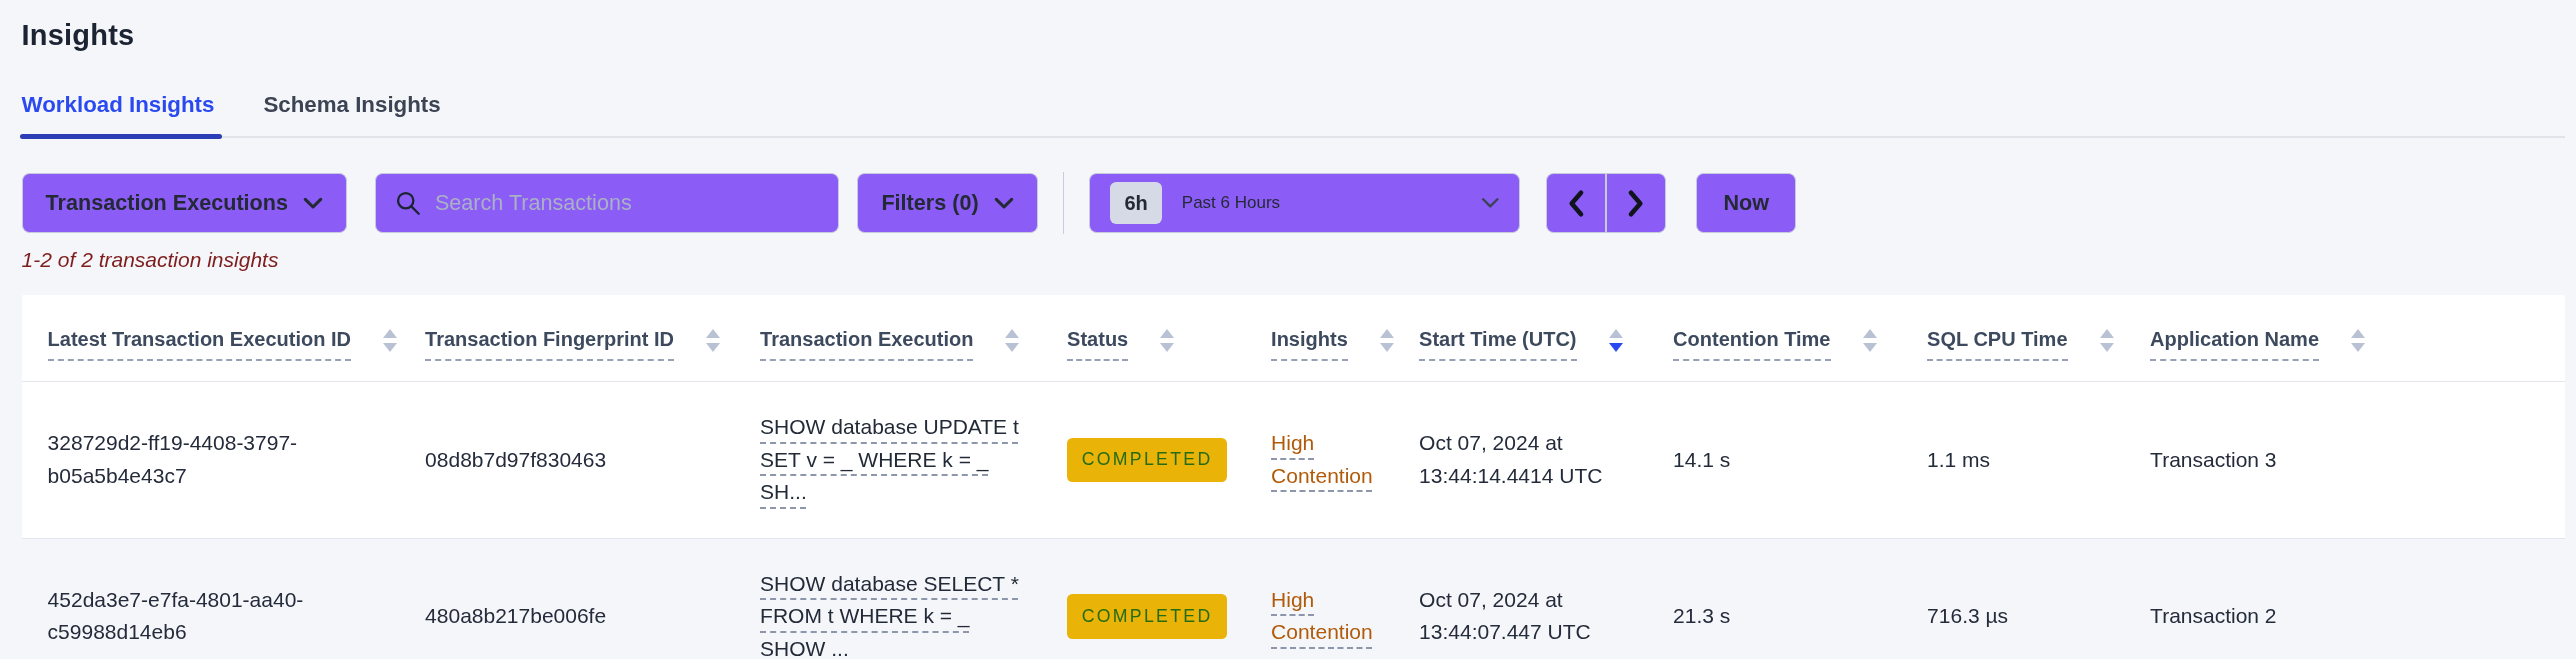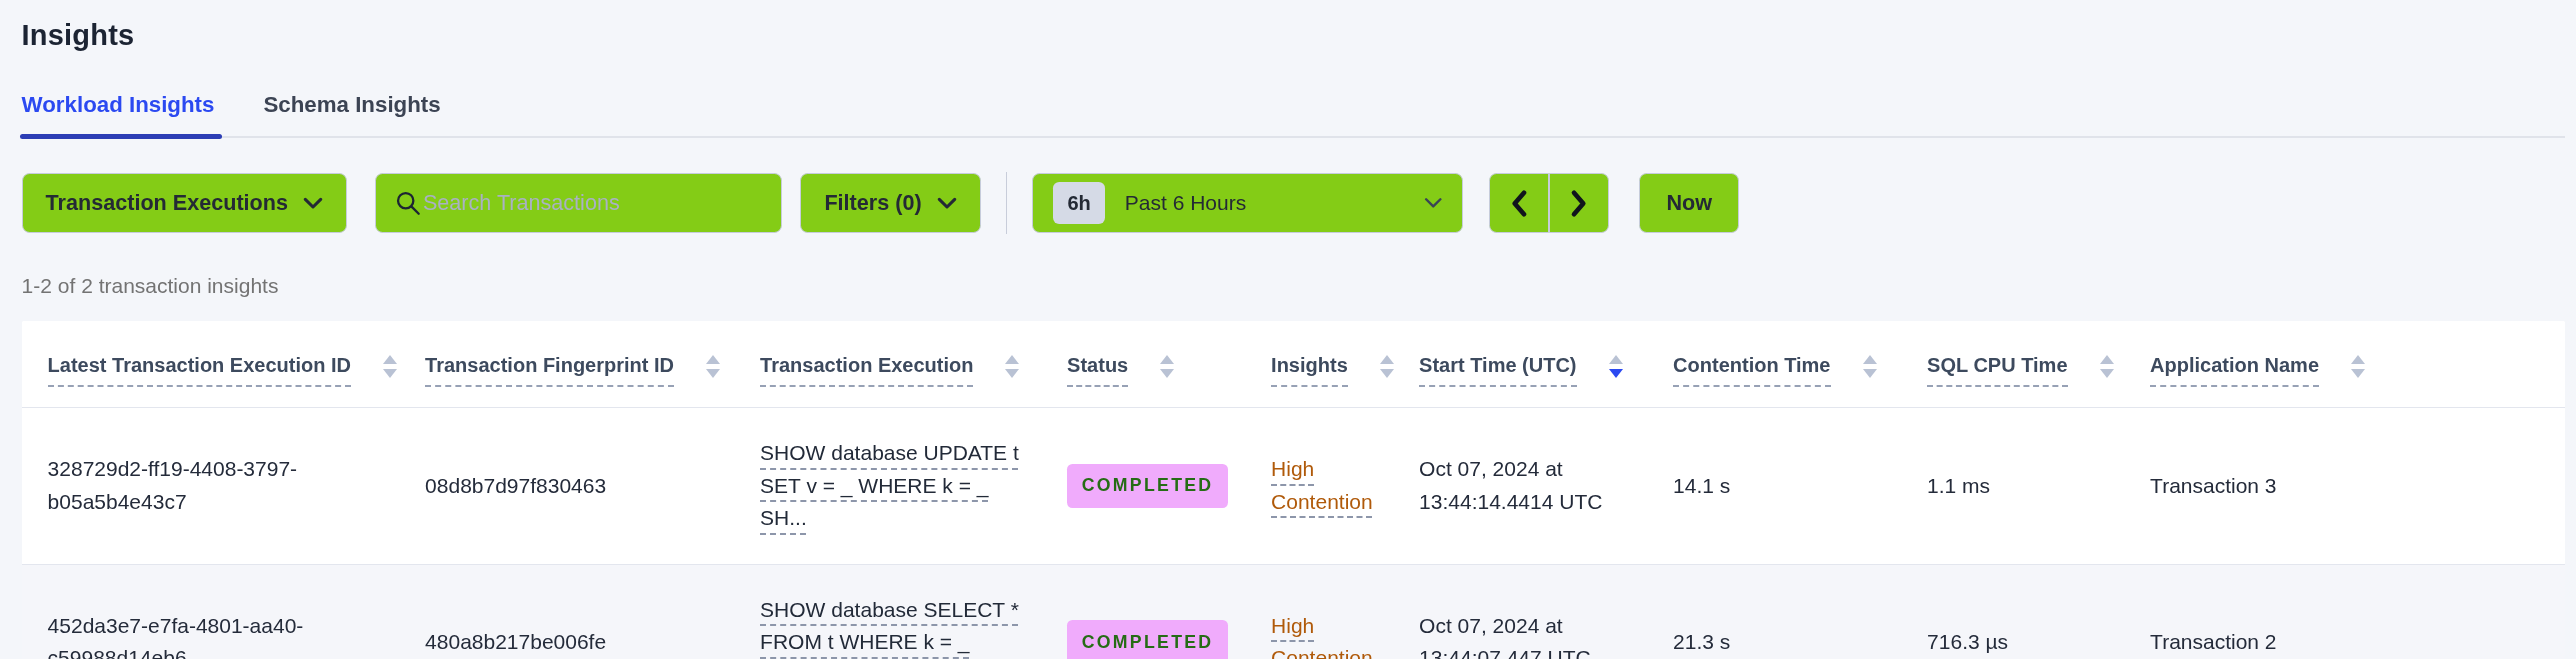--- a/index.html
+++ b/index.html
@@ -16,48 +16,48 @@
   h1.page-title { font-size: 29px; font-weight: 700; color: #1c2433; letter-spacing: 0.2px; }
 
   .tabs { display: flex; gap: 49px; margin-top: 40px; border-bottom: 2.3px solid #e0e3ea; padding-left: 0; }
   .tab { font-size: 22.3px; color: #3c4454; padding-bottom: 18.5px; cursor: pointer; position: relative; font-weight: 700; }
   .tab.active { color: #2b49f1; }
   .tab.active::after { content:""; position:absolute; left:-1.5px; right:-7.7px; bottom:-3.1px; height:5.4px; background:#2c3eb5; border-radius:3.1px; }
 
   
   .toolbar { display: flex; align-items: center; margin-top: 34px; }
   .btn, .searchbox, .timebox, .pager button {
-    height: 60px; background: #84cc16; border: 1.5px solid #c6ccdb; border-radius: 7.7px;
+    height: 60px; background: #8b5cf6; border: 1.5px solid #c6ccdb; border-radius: 7.7px;
     display: flex; align-items: center; font-size: 21.6px; color: #242a35;
   }
   .btn { padding: 0 23px; gap: 15.4px; font-weight: 600; cursor: pointer; }
   .chev { color: #242a35; display: inline-flex; }
 
-  .searchbox { width: 407px; margin-left: 28px; padding: 0 18.5px; gap: 2px; }
+  .searchbox { width: 464px; margin-left: 28px; padding: 0 18.5px; gap: 14px; }
   .searchbox input { border: none; outline: none; font-size: 21.6px; width: 100%; color: #242a35; font-family: inherit; background: transparent; }
   .searchbox input::placeholder { color: #a9b1c4; }
 
   .filters-btn { margin-left: 18px; }
 
   .vdivider { width: 1.5px; height: 62px; background: #c8cdda; margin: 0 25px; }
 
   .timebox { width: 431px; padding: 0 20px; gap: 20px; cursor: pointer; justify-content: center; }
   .time-chip { background: #d5dae6; border-radius: 6.2px; padding: 9.2px 14px; font-weight: 700; font-size: 20px; color: #242a35; }
-  .time-label { font-size: 21px; color: #242a35; }
+  .time-label { font-size: 17px; color: #242a35; }
   .timebox .chev { margin-left: auto; color: #3a4456; }
 
   .pager { display: flex; margin-left: 26px; }
   .pager button { width: 60px; justify-content: center; cursor: pointer; padding: 0; }
   .pager button:first-child { border-radius: 7.7px 0 0 7.7px; border-right-width: 0.8px; }
   .pager button:last-child { border-radius: 0 7.7px 7.7px 0; border-left-width: 0.8px; }
 
   .now-btn { margin-left: 30px; padding: 12px 26px; }
 
   
-  .count { margin-top: 40px; font-size: 21px; color: #737373; }
+  .count { margin-top: 14px; font-size: 21px; color: #7f1d1d; font-style: italic; }
 
   
   .card { margin-top: 23px; background: #fff; border-radius: 1.5px; }
   table { width: 100%; border-collapse: collapse; table-layout: fixed; }
   col.c1{width:385px} col.c2{width:335px} col.c3{width:307px} col.c4{width:204px}
   col.c5{width:148px} col.c6{width:254px} col.c7{width:254px} col.c8{width:223px} col.c9{width:auto}
 
   th { text-align: left; padding: 31px 18.5px 20px 18.5px; vertical-align: top; cursor: pointer; }
   th:first-child, td:first-child { padding-left: 26px; }
   .th-inner { display: inline-flex; align-items: flex-start; gap: 0; }
@@ -77,21 +77,21 @@
 
   .exec-link {
     color: #222a38; cursor: pointer;
     text-decoration: underline dashed #8d96aa; text-decoration-thickness: 1.9px; text-underline-offset: 7.7px;
   }
   .insight-link {
     color: #b05a0a; cursor: pointer;
     text-decoration: underline dashed #8d96aa; text-decoration-thickness: 1.9px; text-underline-offset: 7.7px; text-align: center;
   }
   .status-badge {
-    display: inline-block; background: #f0abfc; color: #256c15; font-weight: 700;
+    display: inline-block; background: #eab308; color: #256c15; font-weight: 400;
     font-size: 17.7px; letter-spacing: 2.3px; padding: 8.5px 14.6px; border-radius: 5.4px;
   }
 </style>
 </head>
 <body>
 
 <div class="page">
 
   <h1 class="page-title">Insights</h1>
 

